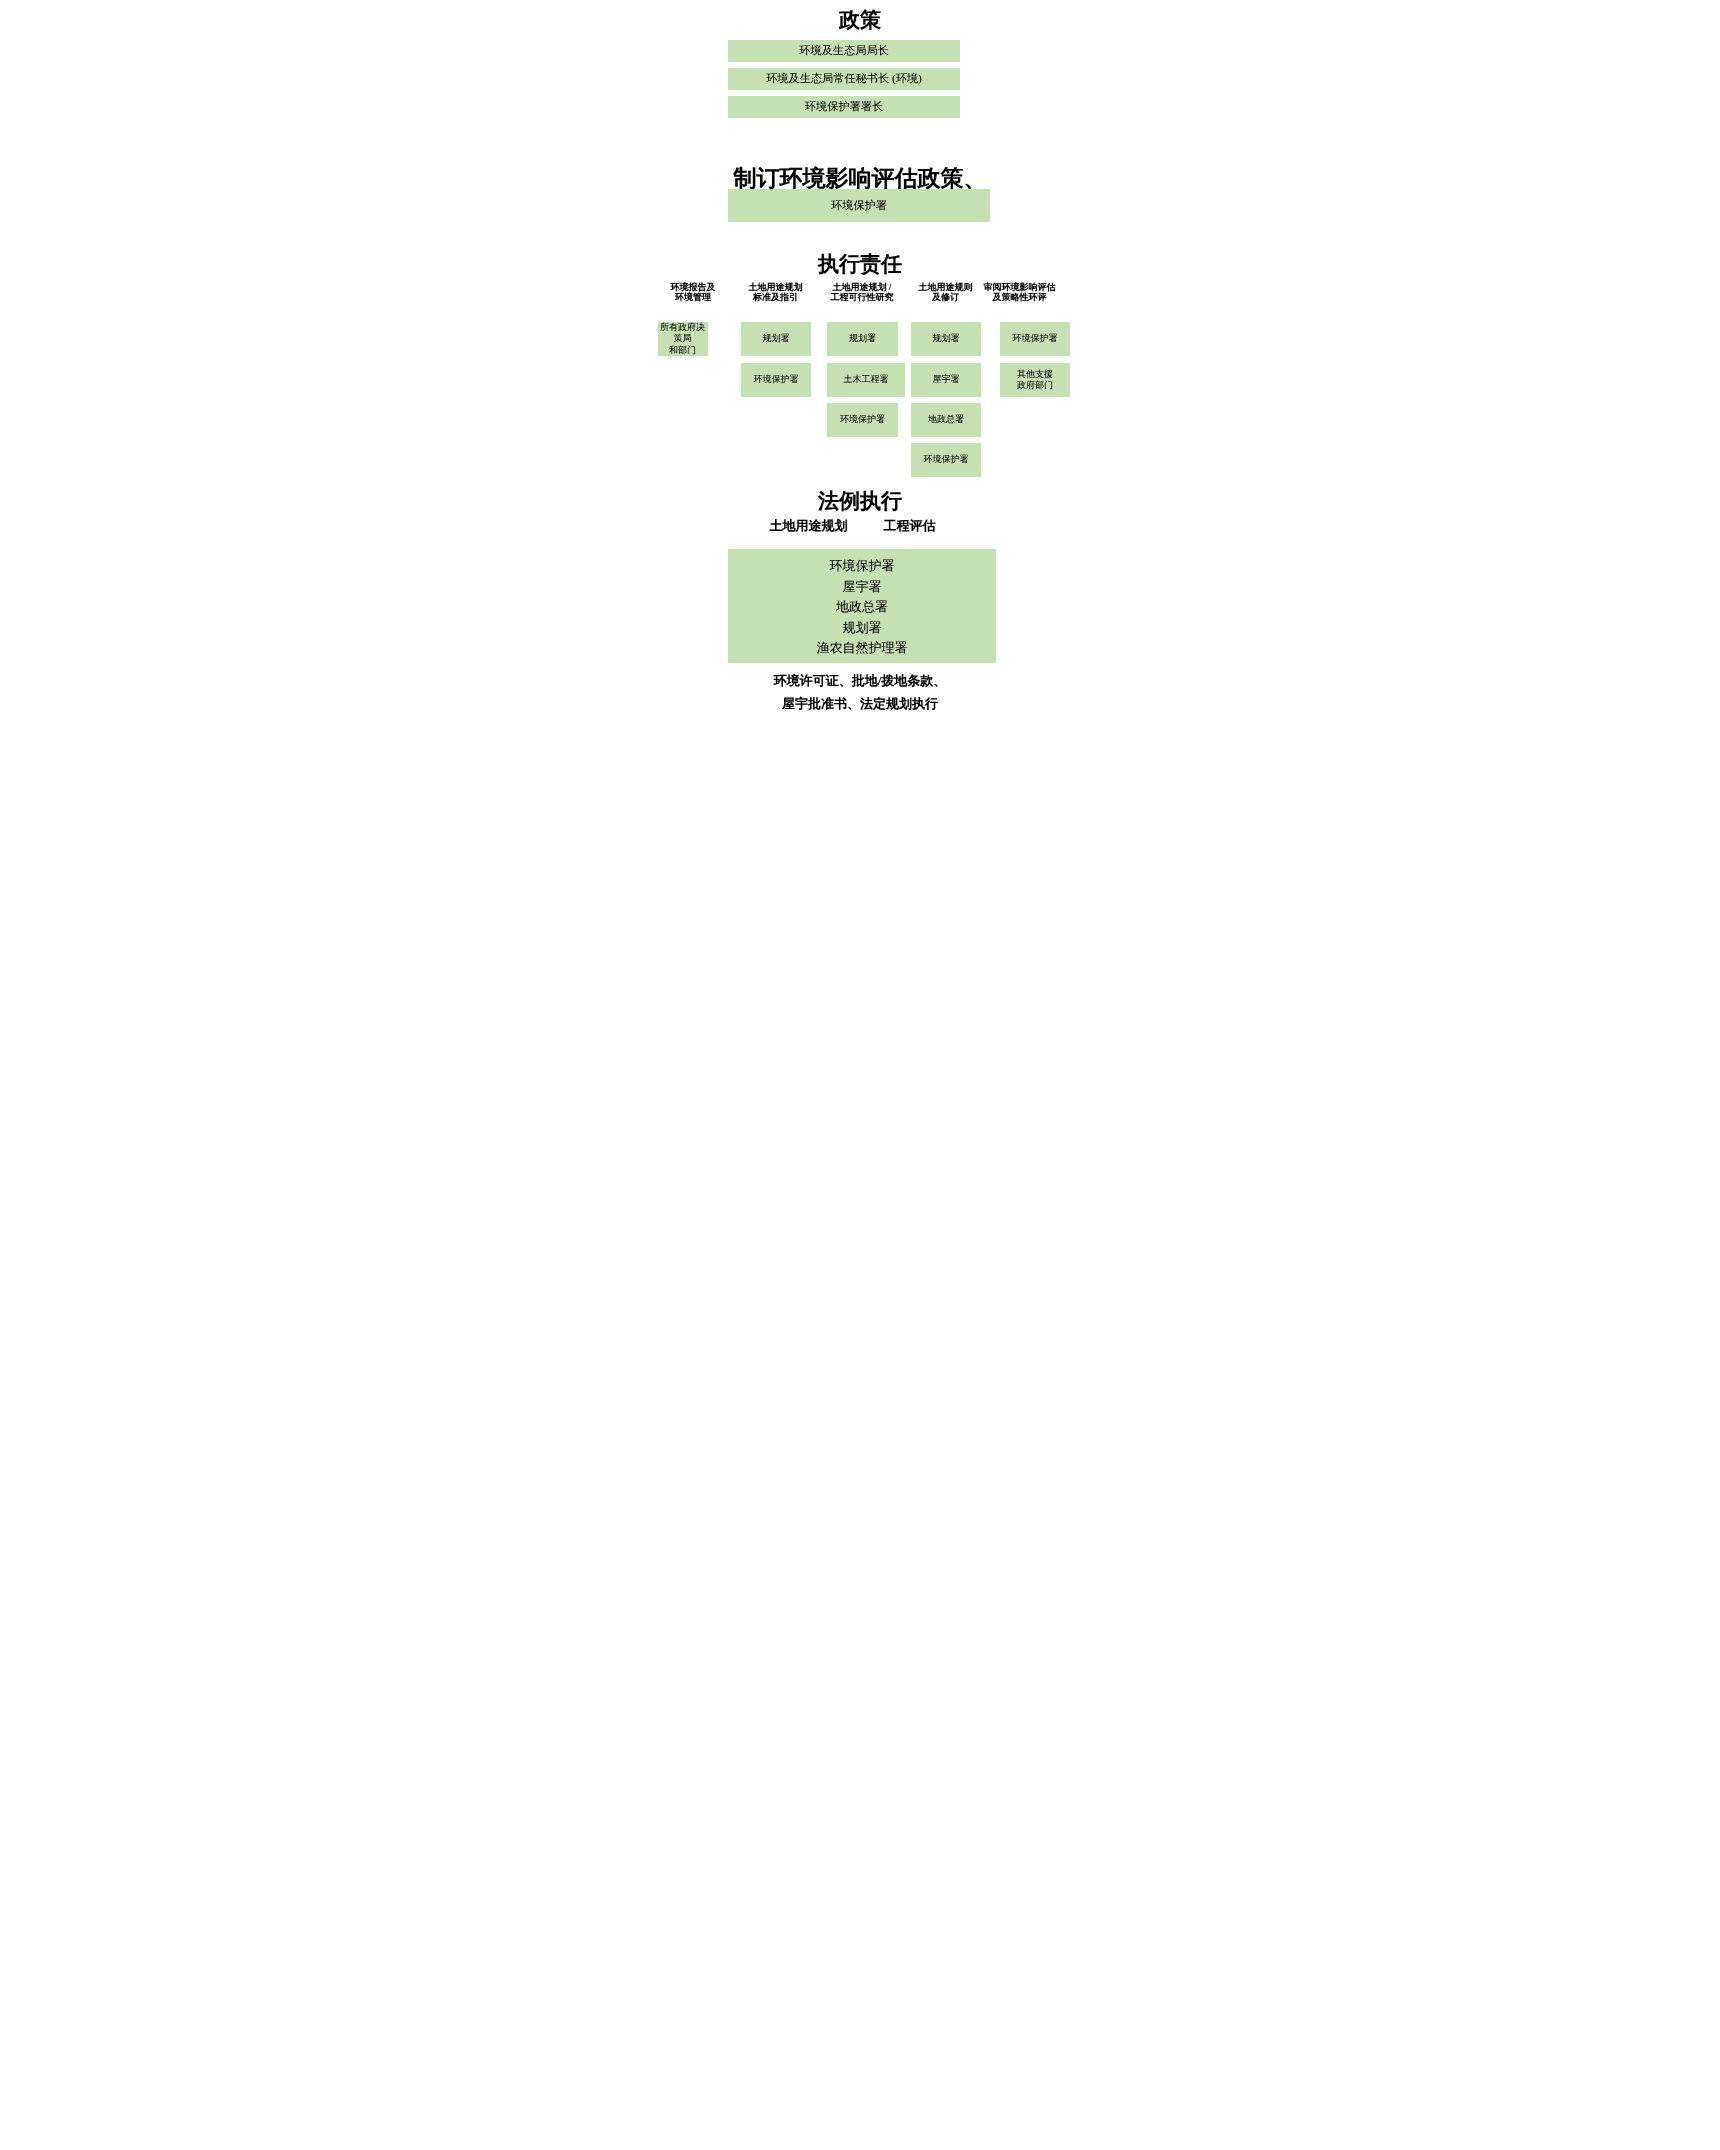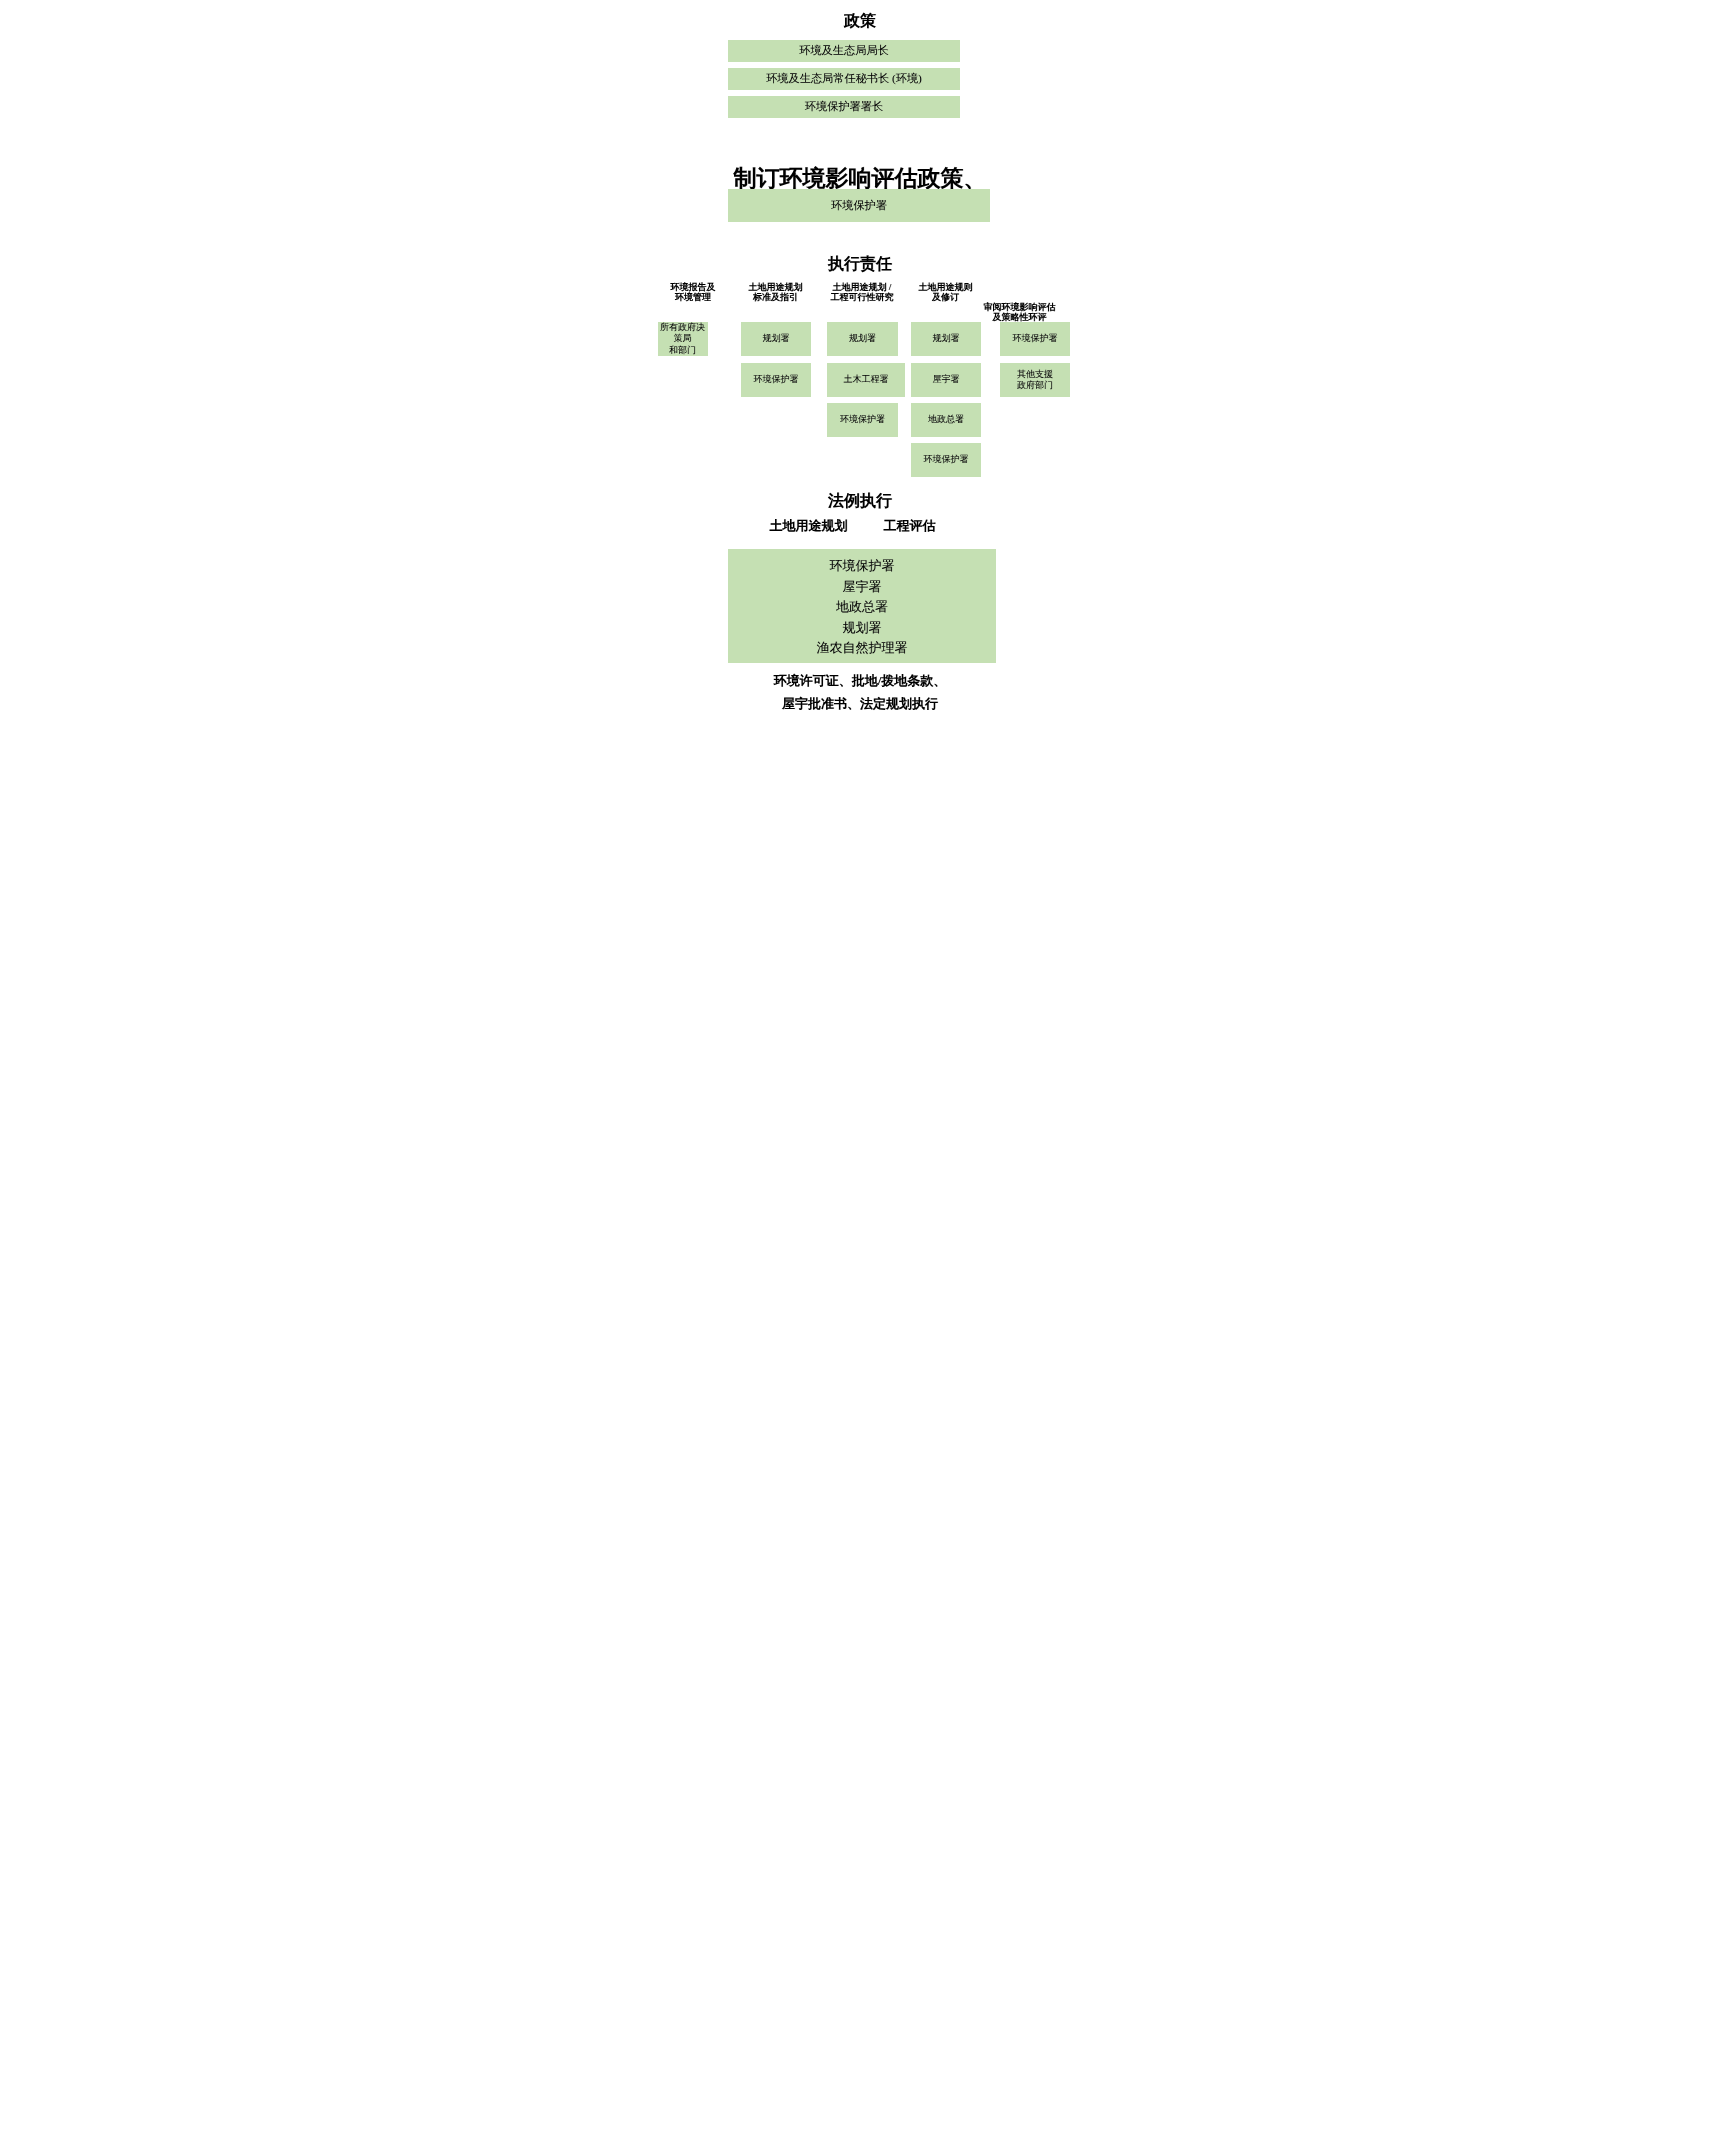--- a/index.html
+++ b/index.html
@@ -14,21 +14,21 @@
     overflow:hidden;
   }
   .abs{position:absolute;}
   .center{left:0;right:0;text-align:center;}
   .greenbox{
     background:#c5e0b3;
     display:flex;flex-direction:column;
     align-items:center;justify-content:center;
   }
   
-  .t-title{font-size:16px;font-weight:700;line-height:22.4px;}
+  .t-title{font-size:21px;font-weight:700;line-height:22.4px;}
   #policy-title{top:7.7px;line-height:25px;}
   #exec-title{top:253px;}
   #law-title{top:490px;}
   
   #mission{top:130px;font-size:23px;font-weight:700;line-height:25px;margin-top:36px;}
   
   .top-bar{left:83px;width:232px;height:21.5px;font-size:11.2px;}
   #agency-bar{left:83px;top:189px;width:262px;height:33px;font-size:11.2px;}
   
   .col-header{top:282px;font-size:9px;font-weight:700;line-height:10.3px;text-align:center;}
@@ -110,21 +110,21 @@
       </div>
       <div class="abs greenbox org-box" style="left: 266px; width: 70px; top: 363px;">
         <div>屋宇署</div>
       </div>
       <div class="abs greenbox org-box" style="left: 266px; width: 70px; top: 403px;">
         <div>地政总署</div>
       </div>
       <div class="abs greenbox org-box" style="left: 266px; width: 70px; top: 443px;">
         <div>环境保护署</div>
       </div>
-      <div class="abs col-header" style="left: 331px; width: 87px; margin-top: 20px;">
+      <div class="abs col-header" style="left: 331px; width: 87px;">
         <div>审阅环境影响评估</div>
         <div>及策略性环评</div>
       </div>
       <div class="abs greenbox org-box" style="left: 355px; width: 70px; top: 322px;">
         <div>环境保护署</div>
       </div>
       <div class="abs greenbox org-box" style="left: 355px; width: 70px; top: 363px;">
         <div>其他支援</div>
         <div>政府部门</div>
       </div>

